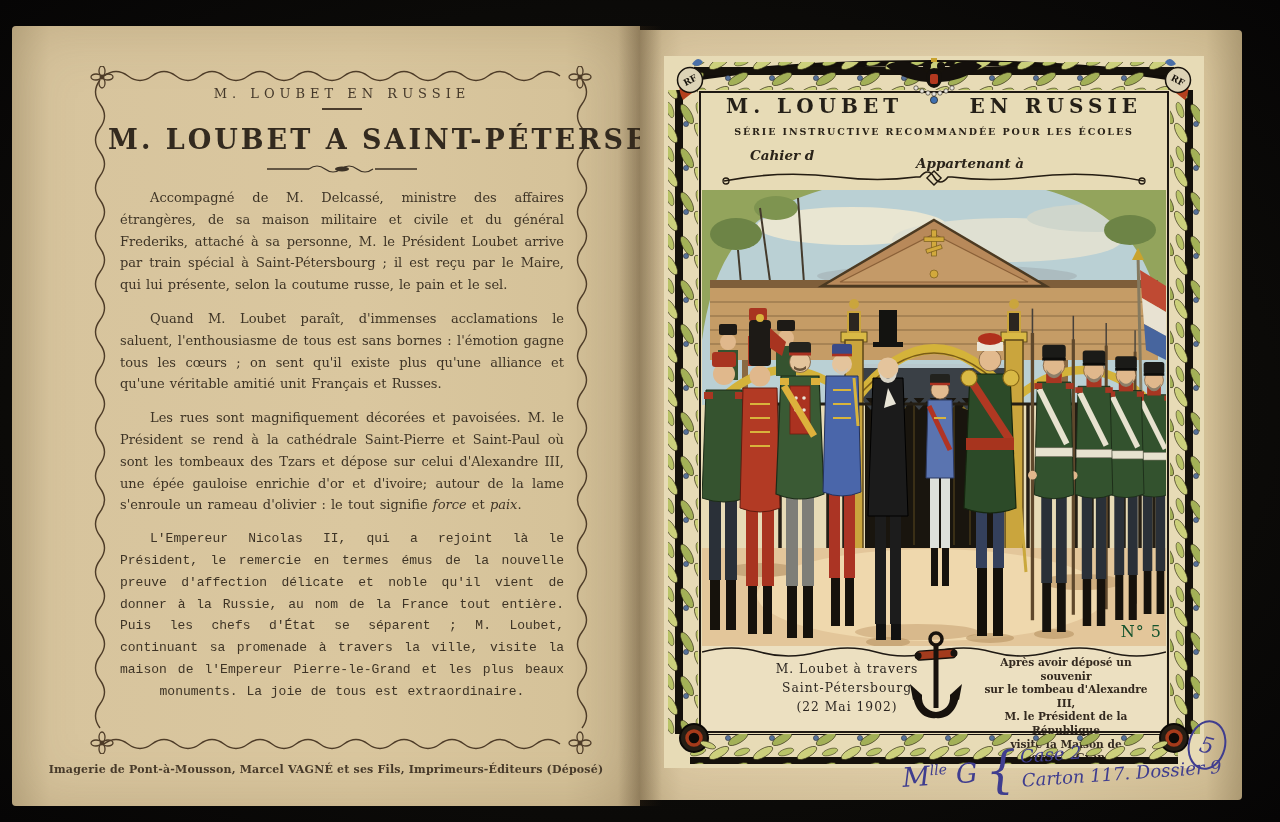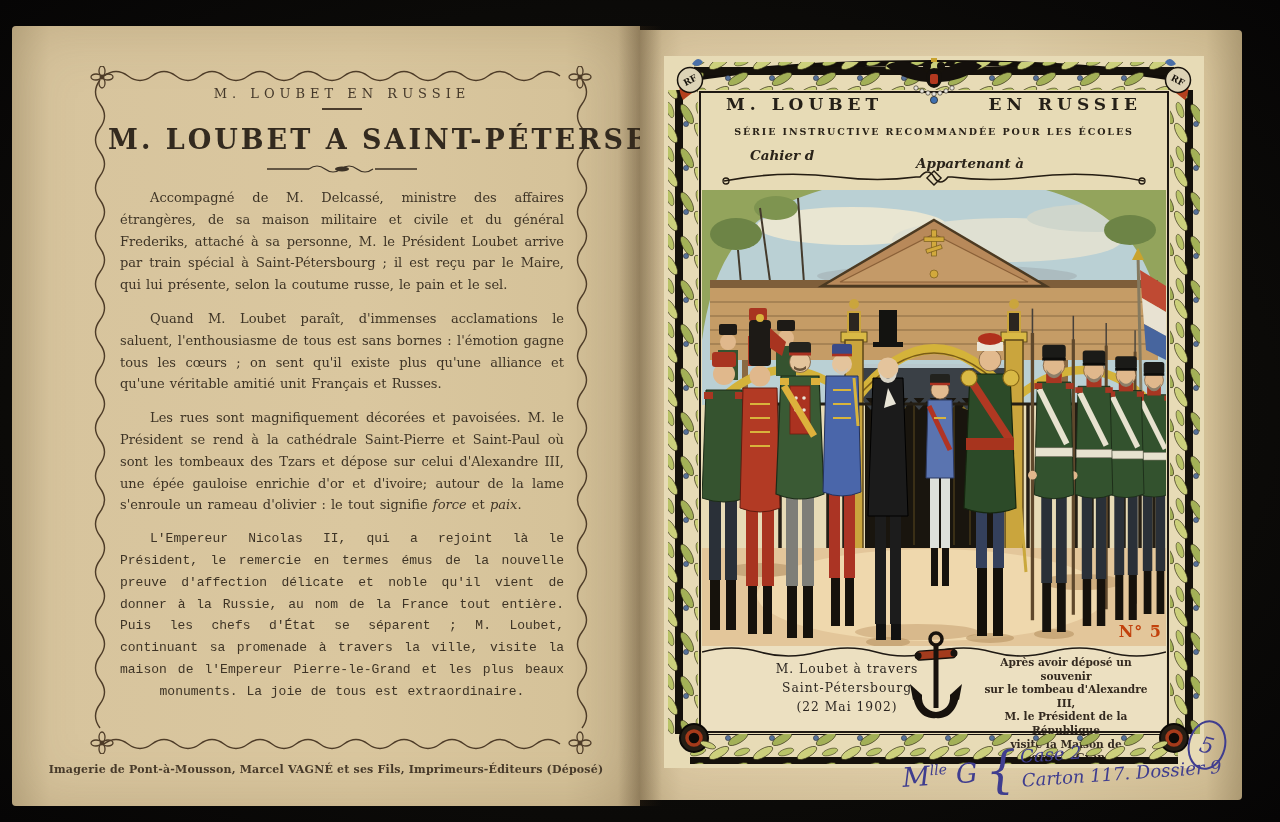--- a/index.html
+++ b/index.html
@@ -23,37 +23,37 @@
     font-size:11px;font-weight:bold;color:#473a2a;letter-spacing:.2px;}
   
   .page-r{position:absolute;left:640px;top:30px;width:602px;height:770px;
     background:linear-gradient(90deg,#c6b38c 0%,#ddcaa4 7%,#e1d0aa 62%,#d6c39a 94%,#b6a47e 100%);
     border-radius:0 4px 4px 0;box-shadow:inset 0 0 60px rgba(120,95,55,.22);}
   .gutter{position:absolute;left:618px;top:26px;width:44px;height:780px;
     background:linear-gradient(90deg,rgba(60,42,20,0) 0%,rgba(60,42,20,.30) 50%,rgba(60,42,20,0) 100%);pointer-events:none;}
   .pr-frame{position:absolute;left:24px;top:26px;width:540px;height:712px;background:#e7dbb6;}
   .fr-svg{position:absolute;left:0;top:0;width:540px;height:712px;z-index:5;pointer-events:none;}
   .pr-head-row{position:absolute;top:38px;left:62px;right:62px;display:flex;justify-content:space-between;
-    font-size:17px;font-weight:bold;letter-spacing:5px;color:#241f17;z-index:2;}
+    font-size:20px;font-weight:bold;letter-spacing:5px;color:#241f17;z-index:2;}
   .pr-series{position:absolute;top:70px;left:0;width:100%;text-align:center;
     font-size:9.5px;font-weight:bold;letter-spacing:1.9px;color:#2a2319;z-index:2;}
   .pr-cahier-l{position:absolute;top:91px;left:86px;font-style:italic;font-size:13.5px;font-weight:bold;color:#2a2319;z-index:2;}
   .pr-cahier-r{position:absolute;top:99px;left:252px;font-style:italic;font-size:13.5px;font-weight:bold;color:#2a2319;z-index:2;}
   .pr-scroll{position:absolute;top:112px;left:56px;z-index:2;}
   .pr-art{position:absolute;top:134px;left:38px;z-index:1;}
   .pr-captions{position:absolute;top:590px;left:38px;width:464px;height:86px;background:#ece0c1;z-index:2;}
   .cap-wave{position:absolute;top:-2px;left:0;}
   .cap-left{position:absolute;left:34px;top:16px;width:222px;text-align:center;
     font-size:12.3px;font-weight:normal;color:#2b2520;}
   .cap-left span{display:block;margin-bottom:5px;letter-spacing:1px;}
   .cap-right{position:absolute;left:276px;top:10px;width:176px;text-align:center;
     font-size:10.6px;line-height:13.6px;font-weight:bold;color:#33291f;}
   .cap-right span{display:block;}
   .cap-anchor{position:absolute;left:207px;top:-18px;z-index:4;}
-  .pr-plate{position:absolute;top:566px;right:42px;font-size:16px;font-weight:bold;color:#c2410c;z-index:6;letter-spacing:1px;}
+  .pr-plate{position:absolute;top:566px;right:42px;font-size:16px;font-weight:normal;color:#14532d;z-index:6;letter-spacing:1px;}
   
   .hand{position:absolute;left:902px;top:742px;display:flex;align-items:center;color:#3f3d8f;
     font-style:italic;transform:rotate(-4deg);z-index:9;}
   .hw-owner{font-size:27px;}
   .hw-owner sup{font-size:14px;}
   .hw-brace{font-size:50px;font-weight:300;margin:0 4px 0 8px;line-height:0;}
   .hw-lines{display:flex;flex-direction:column;font-size:18px;line-height:24px;}
   .circled-num{position:absolute;left:1188px;top:720px;width:34px;height:46px;border:2px solid #3f3d8f;
     border-radius:50%;display:flex;align-items:center;justify-content:center;font-size:22px;font-style:italic;
     color:#3f3d8f;transform:rotate(14deg);z-index:9;}

